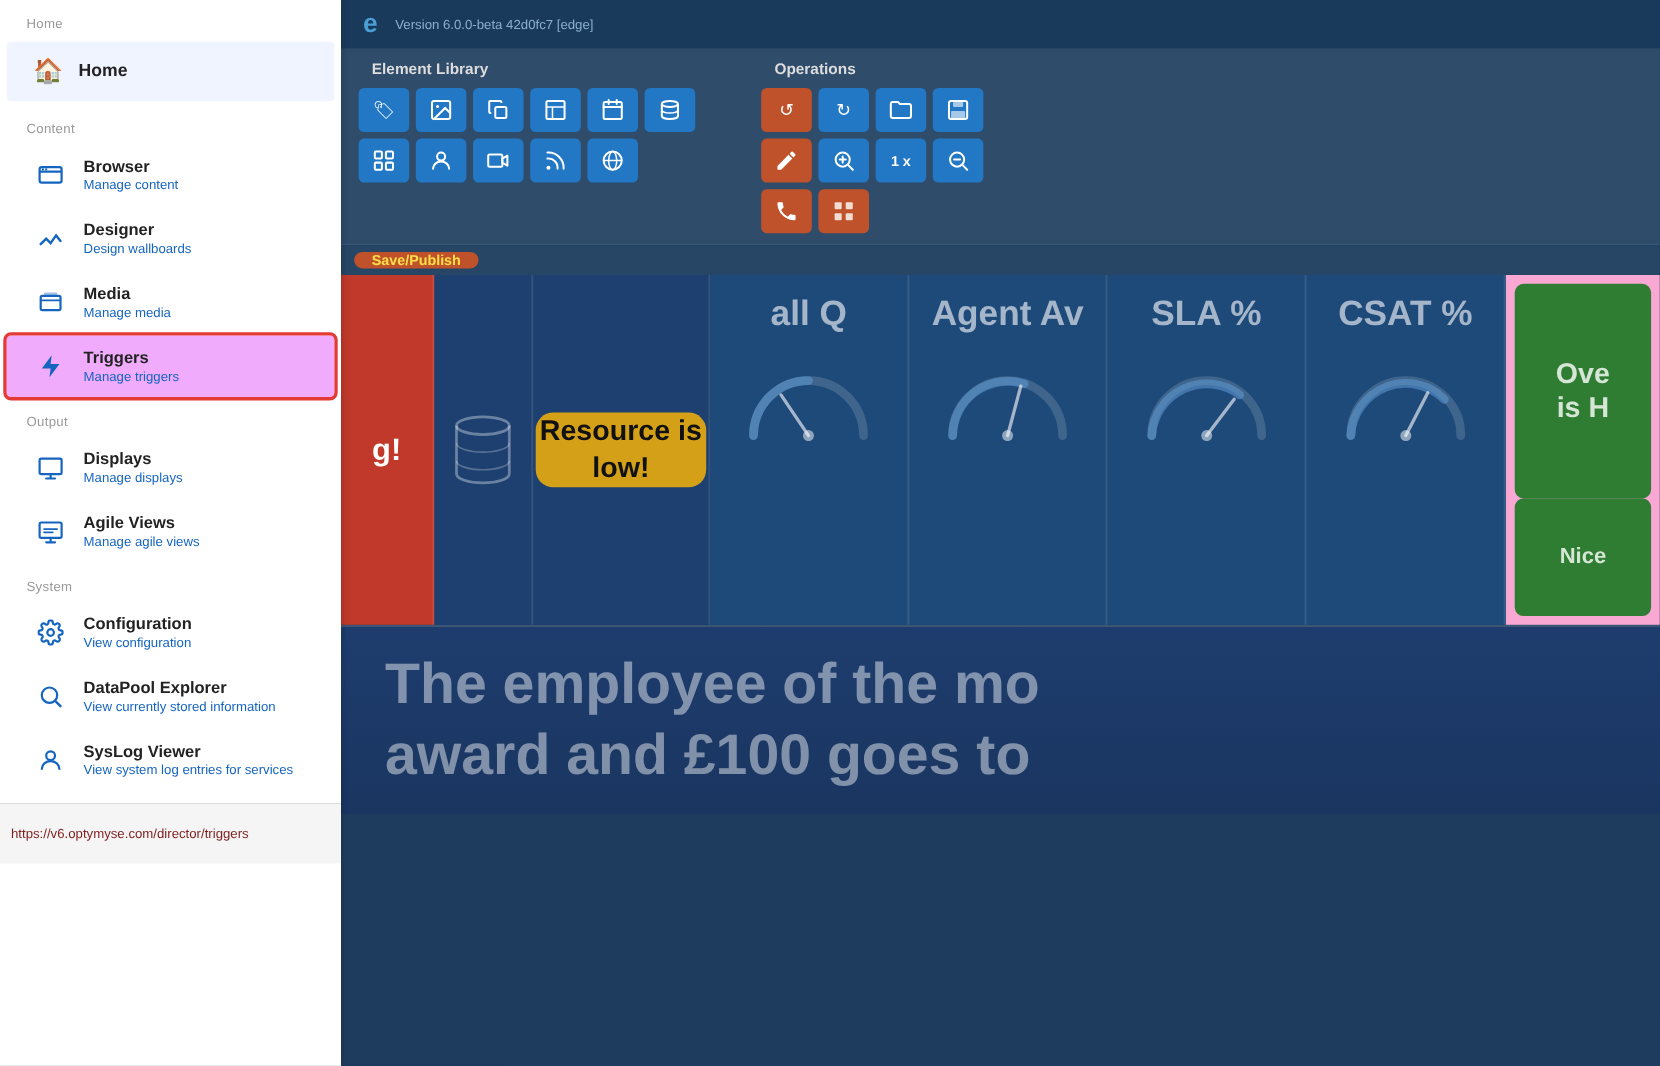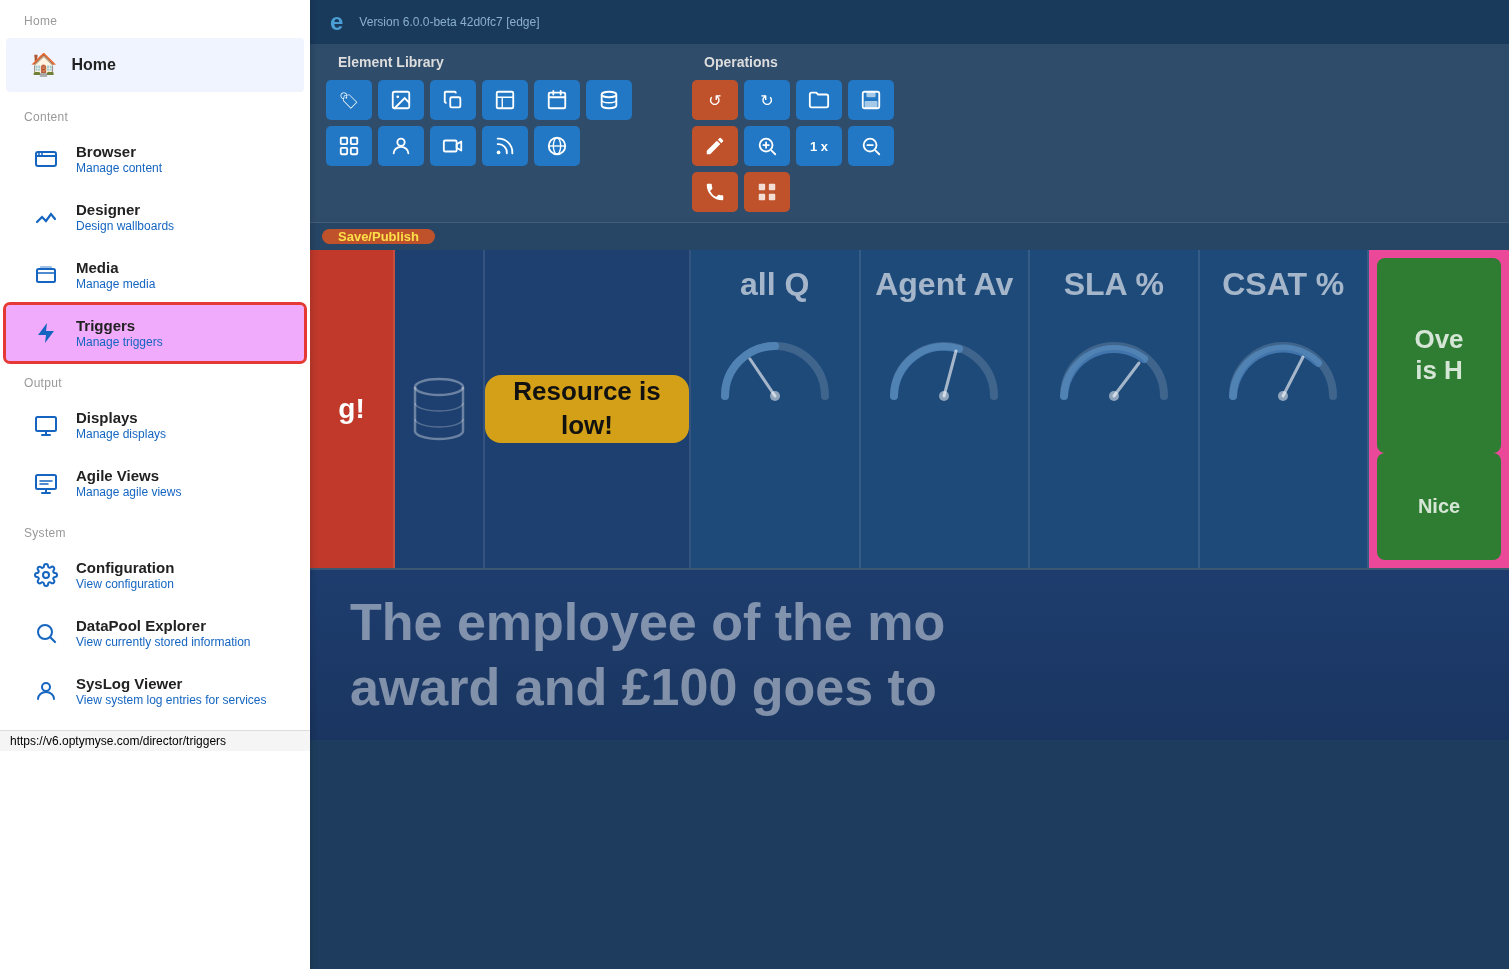--- a/index.html
+++ b/index.html
@@ -218,21 +218,21 @@
     .metric-label {
       font-size: 32px;
       font-weight: 700;
       color: rgba(255,255,255,0.6);
       text-align: center;
       margin-bottom: 8px;
     }
 
     
     .resource-card {
-      width: 204px;
+      width: 155px;
       background: #d4a017;
       border-radius: 16px;
       display: flex;
       align-items: center;
       justify-content: center;
       font-size: 26px;
       font-weight: 700;
       color: #111;
       text-align: center;
       margin: auto;
@@ -265,22 +265,22 @@
     }
 
     
     .url-bar {
       position: fixed;
       bottom: 0;
       left: 0;
       background: #f5f5f5;
       border-top: 1px solid #ddd;
       font-size: 12px;
-      color: #000000;
-      padding: 3px 10px;
+      color: #7f1d1d;
+      padding: 20px 10px;
       z-index: 100;
       width: 310px;
     }
   </style>
 </head>
 <body>
 
 <div class="sidebar">
 
   <div class="sidebar-section-label">Home</div>
@@ -647,21 +647,21 @@
           <div class="gauge-container">
             <svg width="120" height="80" viewBox="0 0 120 80">
               <path d="M10 75 A50 50 0 0 1 110 75" fill="none" stroke="rgba(255,255,255,0.15)" stroke-width="8" stroke-linecap="round"></path>
               <path d="M10 75 A50 50 0 0 1 95 42" fill="none" stroke="rgba(100,160,220,0.5)" stroke-width="8" stroke-linecap="round"></path>
               <line x1="60" y1="75" x2="80" y2="36" stroke="rgba(255,255,255,0.6)" stroke-width="3" stroke-linecap="round"></line>
               <circle cx="60" cy="75" r="5" fill="rgba(255,255,255,0.5)"></circle>
             </svg>
           </div>
         </div>
 
-        <div style="width:140px;min-width:140px;display:flex;flex-direction:column;gap:0;padding:8px;background:#ec4899;">
+        <div style="width:140px;min-width:140px;display:flex;flex-direction:column;gap:0;padding:8px;background:#f9a8d4;">
           <div style="flex:1;background:#2e7d32;border-radius:8px;display:flex;align-items:center;justify-content:center;color:rgba(255,255,255,0.8);font-size:26px;font-weight:700;text-align:center;padding:8px;">Ove<br>is H</div>
           <div style="flex:0.6;background:#2e7d32;border-radius:8px;display:flex;align-items:center;justify-content:center;color:rgba(255,255,255,0.8);font-size:20px;font-weight:700;text-align:center;">Nice</div>
         </div>
       </div>
 
       <div class="eom-banner">
         <div class="eom-text">
           The employee of the mo<br>award and £100 goes to
         </div>
       </div>

